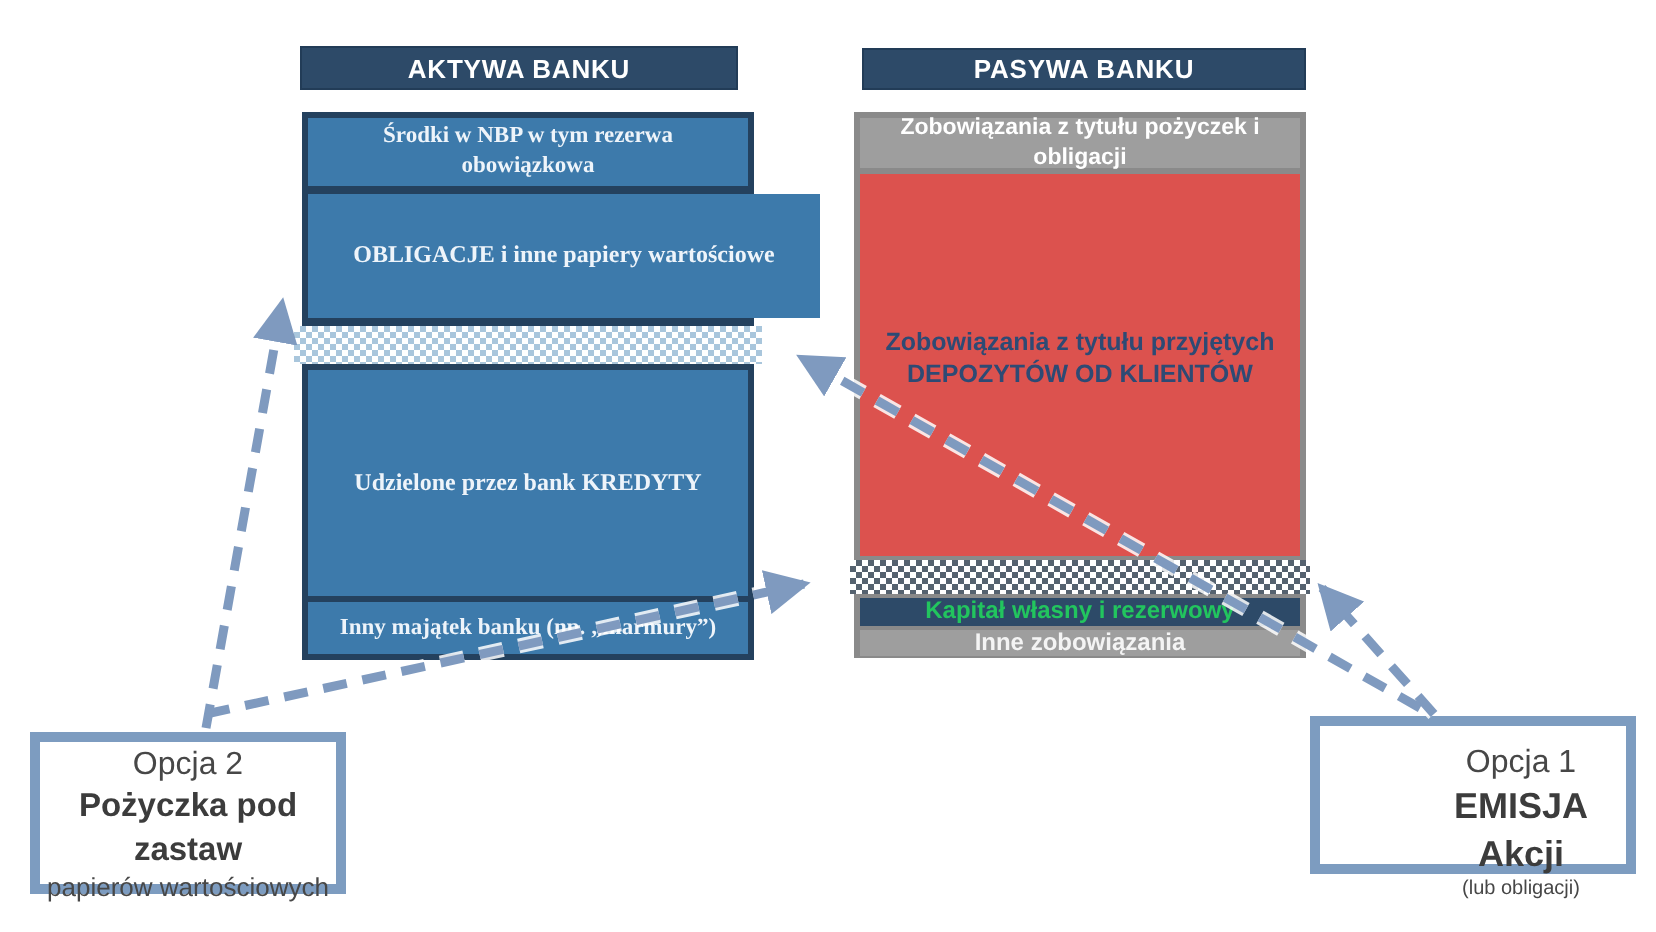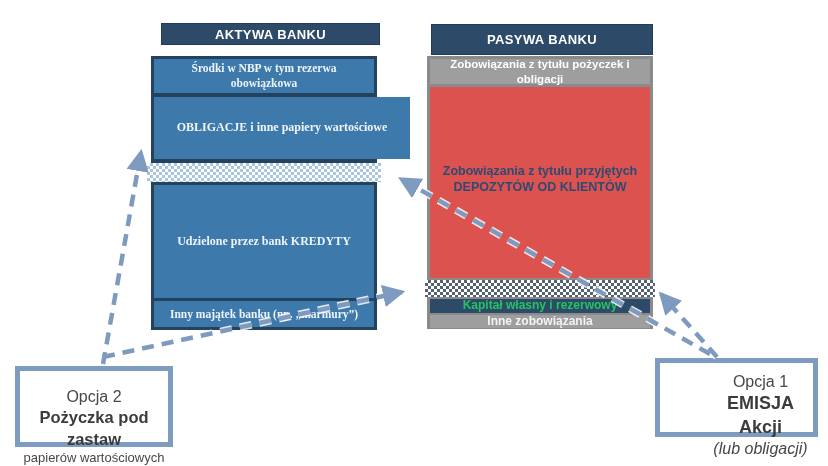--- a/index.html
+++ b/index.html
@@ -2,22 +2,22 @@
 <html><head>
 <meta charset="utf-8">
 <style>
   * { margin:0; padding:0; box-sizing:border-box; }
   body { background:#e8e8e8; font-family:"Liberation Sans", sans-serif; }
   .stage { position:relative; width:828px; height:466px; background:#ffffff; overflow:hidden; margin:0 auto; }
 
   .hdr { position:absolute; background:#2d4a68; border:1px solid #223c57; color:#ffffff;
          font-weight:bold; font-size:13px; letter-spacing:.4px;
          display:flex; align-items:center; justify-content:center; }
-  .hdr-left  { left:161px; top:23px; width:219px; height:22px; }
-  .hdr-right { left:431px; top:24px; width:222px; height:31px; }
+  .hdr-left  { left:150px; top:23px; width:219px; height:22px; }
+  .hdr-right { left:431px; top:24px; width:222px; height:21px; }
 
   .col { position:absolute; }
   .col-assets { left:151px; top:56px; width:226px; height:274px; background:#24415e; }
   .col-liab   { left:427px; top:56px; width:226px; height:273px; background:#8a8a8a; }
 
   .cell { position:absolute; display:flex; align-items:center; justify-content:center;
           text-align:center; font-weight:bold; line-height:1.3; }
 
   .abox { background:#3d7aab; color:#eef4fa;font-family:Liberation Serif, serif; }
   .a1 { left:3px; top:3px;   width:220px; height:34px; font-size:11.5px; padding:0 16px; }
@@ -42,27 +42,27 @@
   }
 
   .p1 { left:3px; top:3px;   width:220px; height:25px; background:#9e9e9e; color:#ffffff; font-size:11.5px; }
   .p2 { left:3px; top:31px;  width:220px; height:191px; background:#dc524e; color:#2e4a74;
         font-size:12.5px; flex-direction:column; justify-content:flex-start; padding-top:76px; }
   .p3 { left:3px; top:243px; width:220px; height:14px; background:#2d4a68; color:#22c55e; font-size:12px; }
   .p4 { left:3px; top:259px; width:220px; height:13px; background:#9e9e9e; color:#f4f4f4; font-size:12px; }
 
   .opt { position:absolute; background:#ffffff; border:5px solid #7d9cc0; text-align:center;
          color:#474747; line-height:1.28; }
-  .opt-2 { left:15px;  top:366px; width:158px; height:81px; padding-top:16px; }
+  .opt-2 { left:15px;  top:366px; width:158px; height:81px; padding-top:2px; }
   .opt-1 { left:655px; top:358px; width:163px; height:79px; padding-top:9px;padding-left:48px; }
   .opt-title { font-size:16px; }
   .opt-main  { font-size:16.5px; font-weight:bold; color:#3c3c3c; }
   .opt-main-big { font-size:18px; }
   .opt-sub   { font-size:13px; }
-  .opt-sub-1 { font-size:16px;font-style:italic; }
+  .opt-sub-1 { font-size:10px; }
 
   .arrows { position:absolute; left:0; top:0; width:828px; height:466px; pointer-events:none; z-index:6; }
 </style>
 </head>
 <body>
 
 <div class="stage">
 
   <div class="hdr hdr-left">
     <span>AKTYWA BANKU</span>

